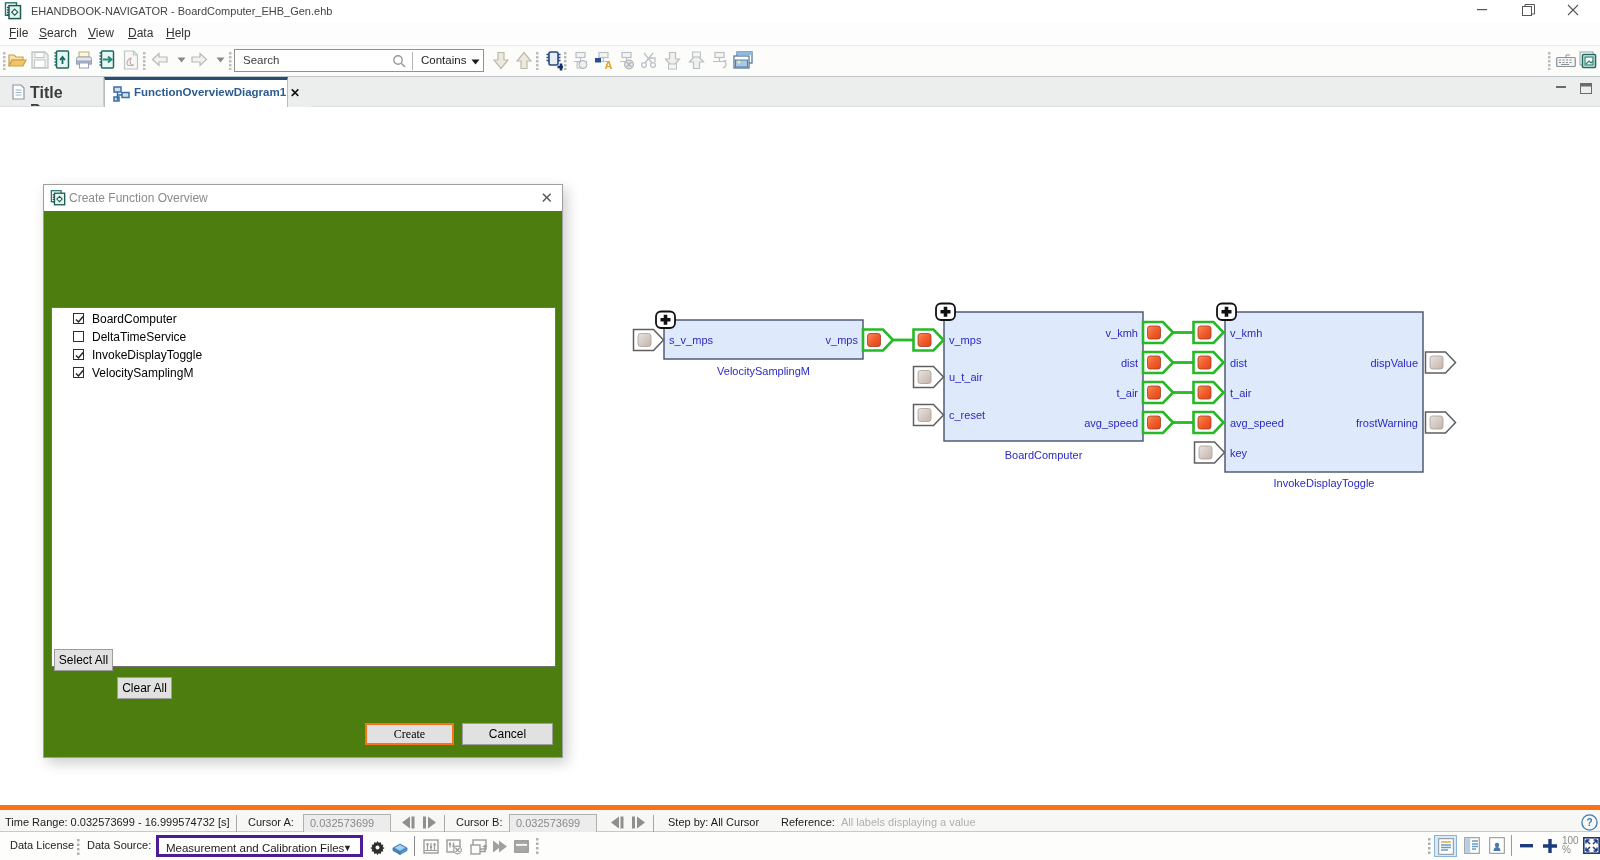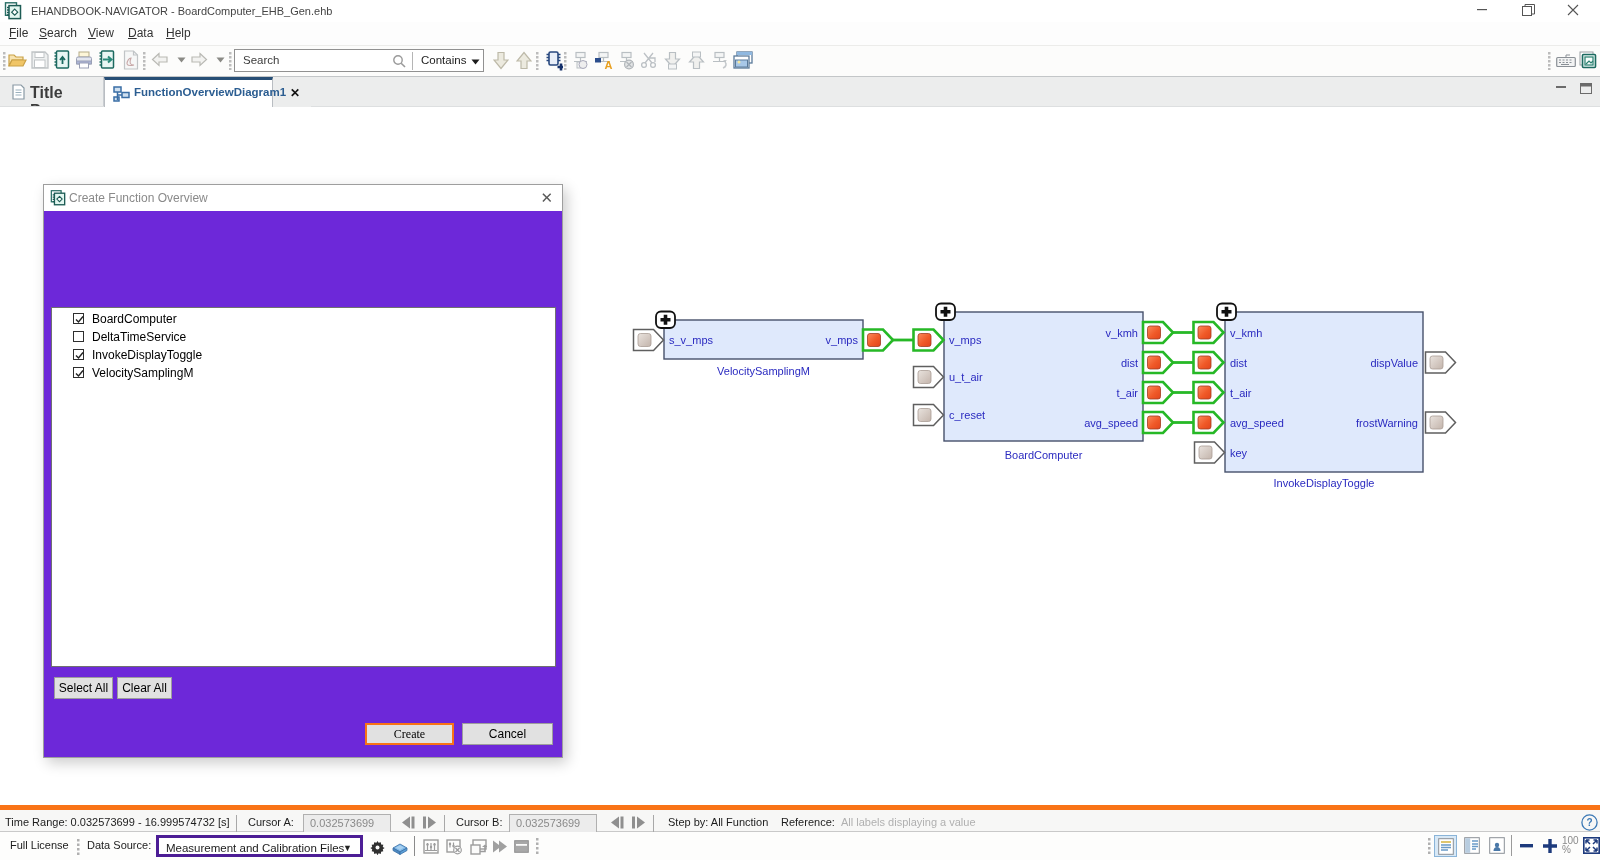--- a/index.html
+++ b/index.html
@@ -9,31 +9,31 @@
 
 #titlebar { position:absolute; left:0; top:0; width:1600px; height:22px; background:#ffffff; }
 #titletext { position:absolute; left:31px; top:5px; font-size:11px; color:#454545; }
 #menubar { position:absolute; left:0; top:22px; width:1600px; height:23px; background:#fdfdfd; }
 .menuitem { position:absolute; top:4px; font-size:12px; color:#333; }
 .menuitem u { text-decoration:underline; }
 #toolbar { position:absolute; left:0; top:45px; width:1600px; height:32px; background:#fcfcfb; border-top:1px solid #ececea; border-bottom:1px solid #c3c6c8; }
 #tabbar { position:absolute; left:0; top:77px; width:1600px; height:30px; background:#eceded;}
 .tab1 { position:absolute; left:0; top:0; width:104px; height:30px; border-right:1px solid #c9cdd1; }
 .tab1 span { position:absolute; left:30px; top:7px; font-size:16px; font-weight:bold; color:#3c3c3c; }
-.tab2 { position:absolute; left:104px; top:0; width:169px; height:31px; background:#ffffff; border-top:3px solid #274e75; border-left:1px solid #b9bdc2; border-right:1px solid #b9bdc2; }
+.tab2 { position:absolute; left:104px; top:0; width:184px; height:31px; background:#ffffff; border-top:3px solid #274e75; border-left:1px solid #b9bdc2; border-right:1px solid #b9bdc2; }
 .tab2 .tlbl { position:absolute; left:29px; top:6px; font-size:11.5px; font-weight:bold; color:#2b5d91; }
 .tab2 .tabx { position:absolute; left:185px; top:6px; font-size:12px; font-weight:bold; color:#111; }
 #content { position:absolute; left:0; top:107px; width:1600px; height:698px; background:#ffffff; }
 
 #sbar1 { position:absolute; left:0; top:805px; width:1600px; height:27px; background:#f7f7f6; border-top:5px solid #f97316; border-bottom:1px solid #c9c9c9; font-size:11px; color:#1c1c1c; }
 #sbar2 { position:absolute; left:0; top:832px; width:1600px; height:28px; background:#fdfdfc; font-size:11px; color:#1c1c1c; }
 .vsep { position:absolute; width:1px; background:#a8a8a8; }
 .ginput { position:absolute; height:19px; background:#ececec; border:1px solid #b0b0b0; color:#8a8a8a; font-size:11px; padding-left:6px; line-height:17px; }
 
-#dialog { position:absolute; left:43px; top:184px; width:520px; height:574px; background:#6d28d9; border:1px solid #9e9e9e; box-shadow:4px 5px 13px rgba(0,0,0,0.20); }
+#dialog { position:absolute; left:43px; top:184px; width:520px; height:574px; background:#4d7c0f; border:1px solid #9e9e9e; box-shadow:4px 5px 13px rgba(0,0,0,0.20); }
 #dlg-title { position:absolute; left:0; top:0; width:100%; height:26px; background:#ffffff; }
 #dlg-title .t { position:absolute; left:25px; top:6px; font-size:12px; color:#8a8a8a; }
 #dlg-title .x { position:absolute; right:9px; top:4px; font-size:15px; color:#5a5a5a; }
 #dlg-head { position:absolute; left:0; top:26px; width:100%; height:66px; background:#ffffff; border-bottom:1px solid #d4d4d4; overflow:hidden; }
 #dlg-head .h1 { position:absolute; left:8px; top:12px; font-size:13px; font-weight:bold; color:#000; }
 #dlg-head .h2 { position:absolute; left:15px; top:37px; font-size:11.5px; color:#111; }
 .arc1 { position:absolute; left:429px; top:-10px; width:292px; height:292px; border-radius:50%; background:#e9eef9; }
 .arc2 { position:absolute; left:408px; top:11px; width:338px; height:338px; border-radius:50%; background:#dde5f5; }
 #dlg-filter { position:absolute; left:7px; top:96px; width:506px; height:19px; background:#fff; border:1px solid #707070; font-size:12px; color:#828282; line-height:17px; padding-left:4px; }
 #dlg-list { position:absolute; left:7px; top:122px; width:505px; height:360px; background:#fff; border:1px solid #707070; }
@@ -381,21 +381,21 @@
         </svg>
       </div>
     <div class="litem" style="top:40px">InvokeDisplayToggle</div>
     <div class="cbox" style="top:59px">
         <svg width="11" height="11">
           <path d="M2 5.5 L4.5 8 L9 2.5" fill="none" stroke="#222" stroke-width="1.4"></path>
         </svg>
       </div>
     <div class="litem" style="top:58px">VelocitySamplingM</div>
   </div>
-  <div class="btn" id="btn-selall" style="left:10px;top:492px;width:59px;height:22px">Select All</div>
+  <div class="btn" id="btn-selall" style="left:10px;top:464px;width:59px;height:22px">Select All</div>
   <div class="btn" id="btn-clrall" style="left:73px;top:492px;width:55px;height:22px">Clear All</div>
   <div class="btn" id="dlg-create" style="left:321px;top:538px;width:89px;height:22px">Create</div>
   <div class="btn" id="dlg-cancel" style="left:418px;top:538px;width:91px;height:22px">Cancel</div>
 </div>
 
 <div id="sbar1">
   <span class="abs" style="left:5px;top:6px">Time Range: 0.032573699 - 16.999574732 [s]</span>
   <div class="vsep" style="left:236px;top:5px;height:17px"></div>
   <span class="abs" style="left:248px;top:6px">Cursor A:</span>
   <div class="ginput" style="left:303px;top:4px;width:88px">0.032573699</div>
@@ -412,31 +412,31 @@
       <path d="M6 0.5 V12.5 L14 6.5 z" fill="#8f8f8f"></path>
     </svg>
 <svg class="abs" style="left:610px;top:6px" width="15" height="13" viewBox="0 0 15 13">
 <path d="M9 0.5 V12.5 L1 6.5 z" fill="#8f8f8f"></path>
       <rect x="10.5" y="0.5" width="3" height="12" fill="#8f8f8f"></rect>
     </svg>
 <svg class="abs" style="left:631px;top:6px" width="15" height="13" viewBox="0 0 15 13">
 <rect x="1" y="0.5" width="3" height="12" fill="#8f8f8f"></rect>
       <path d="M6 0.5 V12.5 L14 6.5 z" fill="#8f8f8f"></path>
     </svg>
-  <span class="abs" style="left:668px;top:6px">Step by: All Function</span>
+  <span class="abs" style="left:668px;top:6px">Step by: All Cursor</span>
   <span class="abs" style="left:781px;top:6px">Reference:</span>
   <span class="abs" style="left:841px;top:6px;color:#b0b0b0">All labels displaying a value</span>
   <svg class="abs" style="left:1581px;top:4px" width="17" height="17" viewBox="0 0 17 17">
     <circle cx="8.5" cy="8.5" r="7.6" fill="none" stroke="#3a78b5" stroke-width="1.3"></circle>
     <text x="8.5" y="12" font-size="10" font-weight="bold" fill="#3a78b5" text-anchor="middle">?</text>
   </svg>
 </div>
 
 <div id="sbar2">
-  <span class="abs" style="left:10px;top:7px">Full License</span>
+  <span class="abs" style="left:10px;top:7px">Data License</span>
   <svg class="abs" style="left:77px;top:7px" width="3" height="16">
       <rect x="0" y="0" width="2.5" height="2.5" fill="#b0b0b0"></rect>
       <rect x="0" y="4.5" width="2.5" height="2.5" fill="#b0b0b0"></rect>
       <rect x="0" y="9" width="2.5" height="2.5" fill="#b0b0b0"></rect>
       <rect x="0" y="13.5" width="2.5" height="2.5" fill="#b0b0b0"></rect>
     </svg>
   <span class="abs" style="left:87px;top:7px">Data Source:</span>
   <div class="abs" style="left:156px;top:3px;width:207px;height:22px;background:#fff;border:3px solid #4c1d95;font-size:11.5px;line-height:20px;padding-left:7px">Measurement and Calibration Files <span style="position:absolute;right:8px;top:0px;font-size:9px;color:#222">▼</span></div>
 <svg class="abs" style="left:370px;top:8px" width="15" height="15" viewBox="0 0 16 16">
 <path d="M8 1 l1.2 2 2.3-.6 .4 2.3 2.3 .4 -.6 2.3 2 1.2 -2 1.2 .6 2.3 -2.3 .4 -.4 2.3 -2.3-.6 -1.2 2 -1.2-2 -2.3 .6 -.4-2.3 -2.3-.4 .6-2.3 -2-1.2 2-1.2 -.6-2.3 2.3-.4 .4-2.3 2.3 .6z" fill="#2f2f2f"></path>

